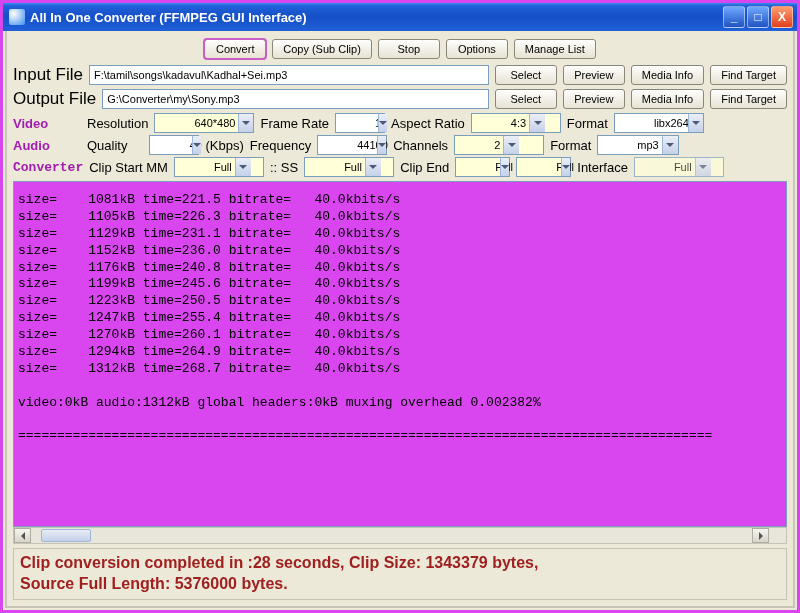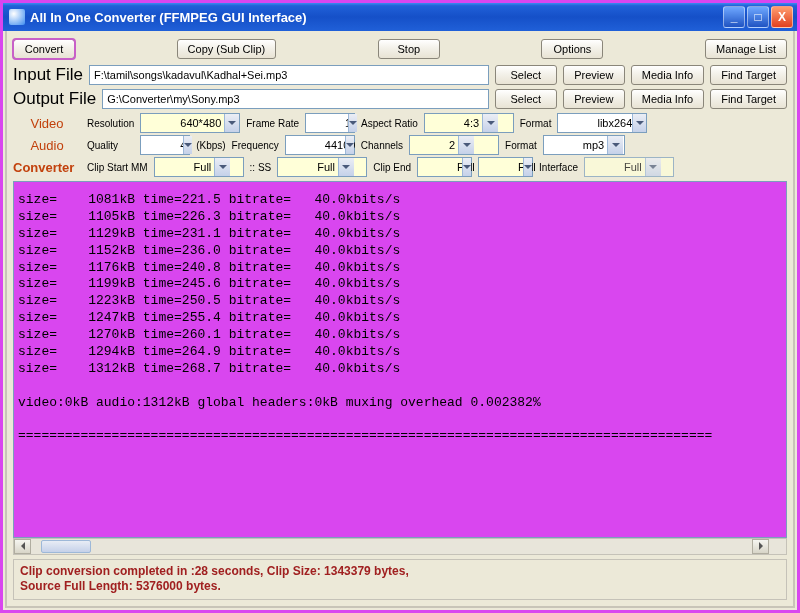--- a/index.html
+++ b/index.html
@@ -61,21 +61,21 @@
   padding: 4px 6px 6px 6px;
   border: 2px solid #c8c4b8;
   border-top: none;
   margin: 0 2px 2px 2px;
   display: flex;
   flex-direction: column;
   overflow: hidden;
 }
 .toolbar-row {
   display: flex;
-  justify-content: space-between;
+  justify-content: center;
   gap: 6px;
   padding: 4px 0 6px 0;
 }
 .btn {
   background: linear-gradient(to bottom, #ffffff, #f3f1e9 45%, #e8e3d4);
   border: 1px solid #8a867a;
   border-radius: 3px;
   padding: 3px 10px;
   font-size: 11px;
   font-family: inherit;
@@ -89,31 +89,31 @@
 }
 .access::first-letter { text-decoration: underline; }
 .row {
   display: flex;
   align-items: center;
   gap: 6px;
   margin-bottom: 4px;
 }
 .lbl { color: #000; min-width: 68px; font-size: 17px; }
 .lbl-blue {
-  color: #c2410c;
-  font-weight: normal;
+  color: #a21caf;
+  font-weight: bold;
   font-size: 13px;
   min-width: 68px;
-  text-align: center;
 }
 .lbl-red {
-  color: #c2410c;
+  color: #a21caf;
   font-weight: bold;
   font-size: 13px;
   min-width: 68px;
+  font-family: Liberation Mono, monospace;
 }
 .txt {
   border: 1px solid #7b9ebd;
   background: white;
   padding: 8px 4px;
   font-size: 11px;
   font-family: inherit;
   height: 20px;
 }
 .txt.wide { flex: 1; }
@@ -143,21 +143,21 @@
   border-right: 4px solid transparent;
   border-top: 4px solid #4a5a7a;
 }
 .params-row {
   display: flex;
   align-items: center;
   gap: 6px;
   margin-bottom: 2px;
   font-size: 11px;
 }
-.params-row .plabel { font-size: 10px; }
+.params-row .plabel { font-size: 13px; }
 .logbox {
   flex: 1;
   background: #d946ef;
   border: 1px solid #7b9ebd;
   font-family: "Courier New", monospace;
   font-size: 13px;
   white-space: pre;
   padding: 10px 4px;
   overflow: hidden;
   margin-top: 2px;
@@ -191,21 +191,21 @@
   align-items: center;
   gap: 8px;
   margin-top: 4px;
   border: 1px solid #c5c2b8;
   padding: 4px 6px;
 }
 .footer .status {
   flex: 1;
   color: #a02020;
   font-weight: bold;
-  font-size: 12px;
+  font-size: 16px;
   line-height: 1.3;
 }
 .btn-group-right { display: flex; gap: 4px; }
 .vscroll-corner {
   width: 17px;
   background: #e8e5da;
 }
 </style>
 </head>
 <body>

